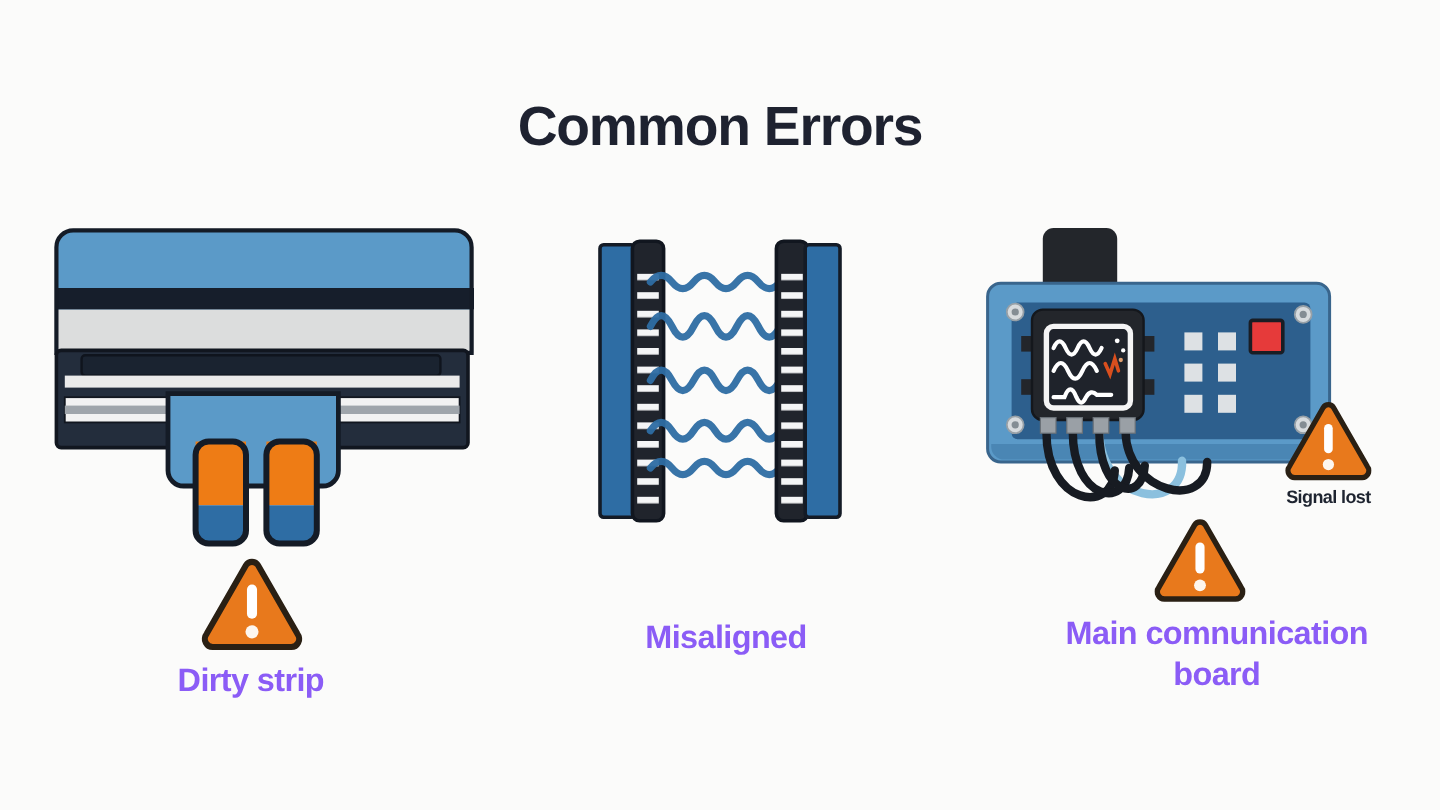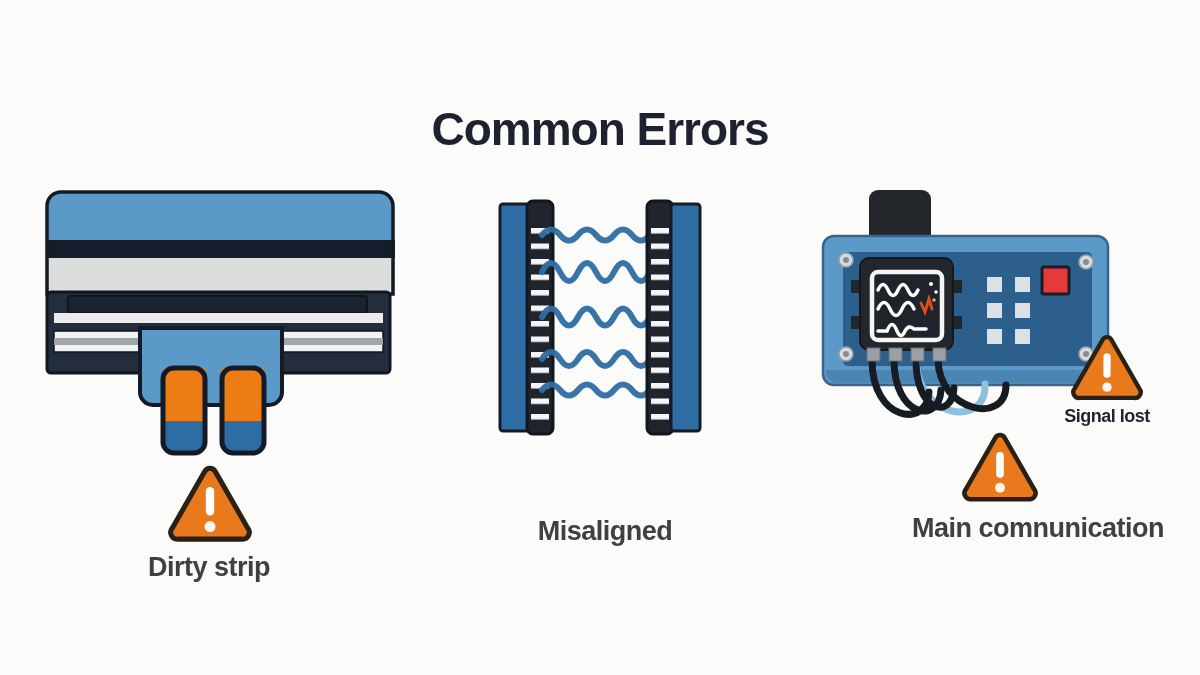--- a/index.html
+++ b/index.html
@@ -5,28 +5,28 @@
   html,body{margin:0;padding:0;}
   body{
     width:1200px;height:675px;position:relative;overflow:hidden;
     background:#fbfbfa;
     font-family:"Liberation Sans","DejaVu Sans",sans-serif;
     color:#1e2430;
   }
   .abs{position:absolute;}
   .title{
     left:0;top:78px;width:1200px;text-align:center;
-    font-size:46px;font-weight:bold;letter-spacing:-1px;color:#1e2230;margin-top:24px;
+    font-size:46px;font-weight:bold;letter-spacing:-1px;color:#1e2230;
   }
   .caption{
     text-align:center;font-size:27px;font-weight:bold;line-height:34px;
-    letter-spacing:-0.5px;color:#404040;
+    letter-spacing:-0.5px;color:#8b5cf6;
   }
   .badge-label{
-    text-align:center;font-size:18px;font-weight:bold;letter-spacing:-0.5px;color:#1e2430;
+    text-align:center;font-size:15px;font-weight:bold;letter-spacing:-0.5px;color:#1e2430;
   }
   svg{display:block;}
 </style>
 </head>
 <body>
 
 <div class="abs title">Common Errors</div>
 
 <div class="abs" style="left:45px;top:190px;">
   <svg width="352" height="268" viewBox="0 0 352 268">
@@ -176,15 +176,16 @@
 <div class="abs badge-label" style="left:1032px;top:406px;width:150px;">Signal lost</div>
 
 <div class="abs" style="left:962px;top:430px;">
   <svg width="76" height="73" viewBox="0 0 100 94">
     <path d="M44,9 a7,7 0 0 1 12,0 L95,77 a8,8 0 0 1 -7,13 H12 a8,8 0 0 1 -7,-13 Z" fill="#e8791c" stroke="#2a2014" stroke-width="6" stroke-linejoin="round"></path>
     <rect x="45" y="28" width="10" height="34" rx="5" fill="#ffffff"></rect>
     <circle cx="50" cy="75" r="6.5" fill="#fdf6ee"></circle>
   </svg>
 </div>
 
-<div class="abs caption" style="left:888px;top:511px;width:300px;">
+<div class="abs caption" style="left:864px;top:511px;width:300px;">
   <div>Main comnunication</div>
+  <div>board</div>
 </div>
 
 </body></html>

